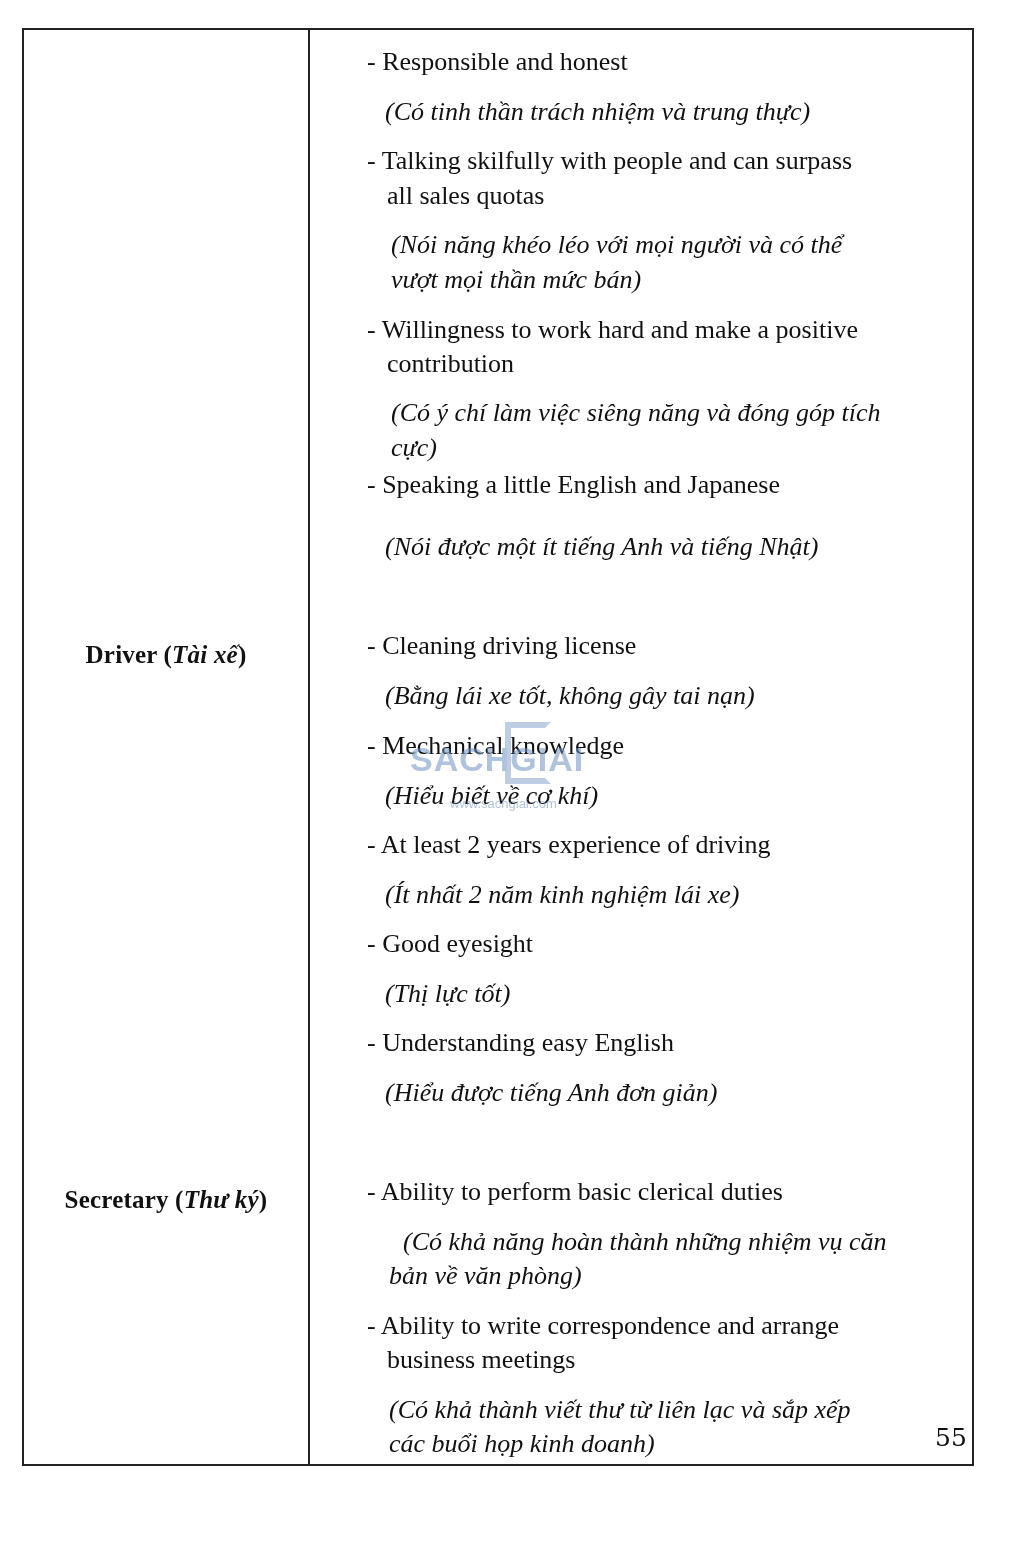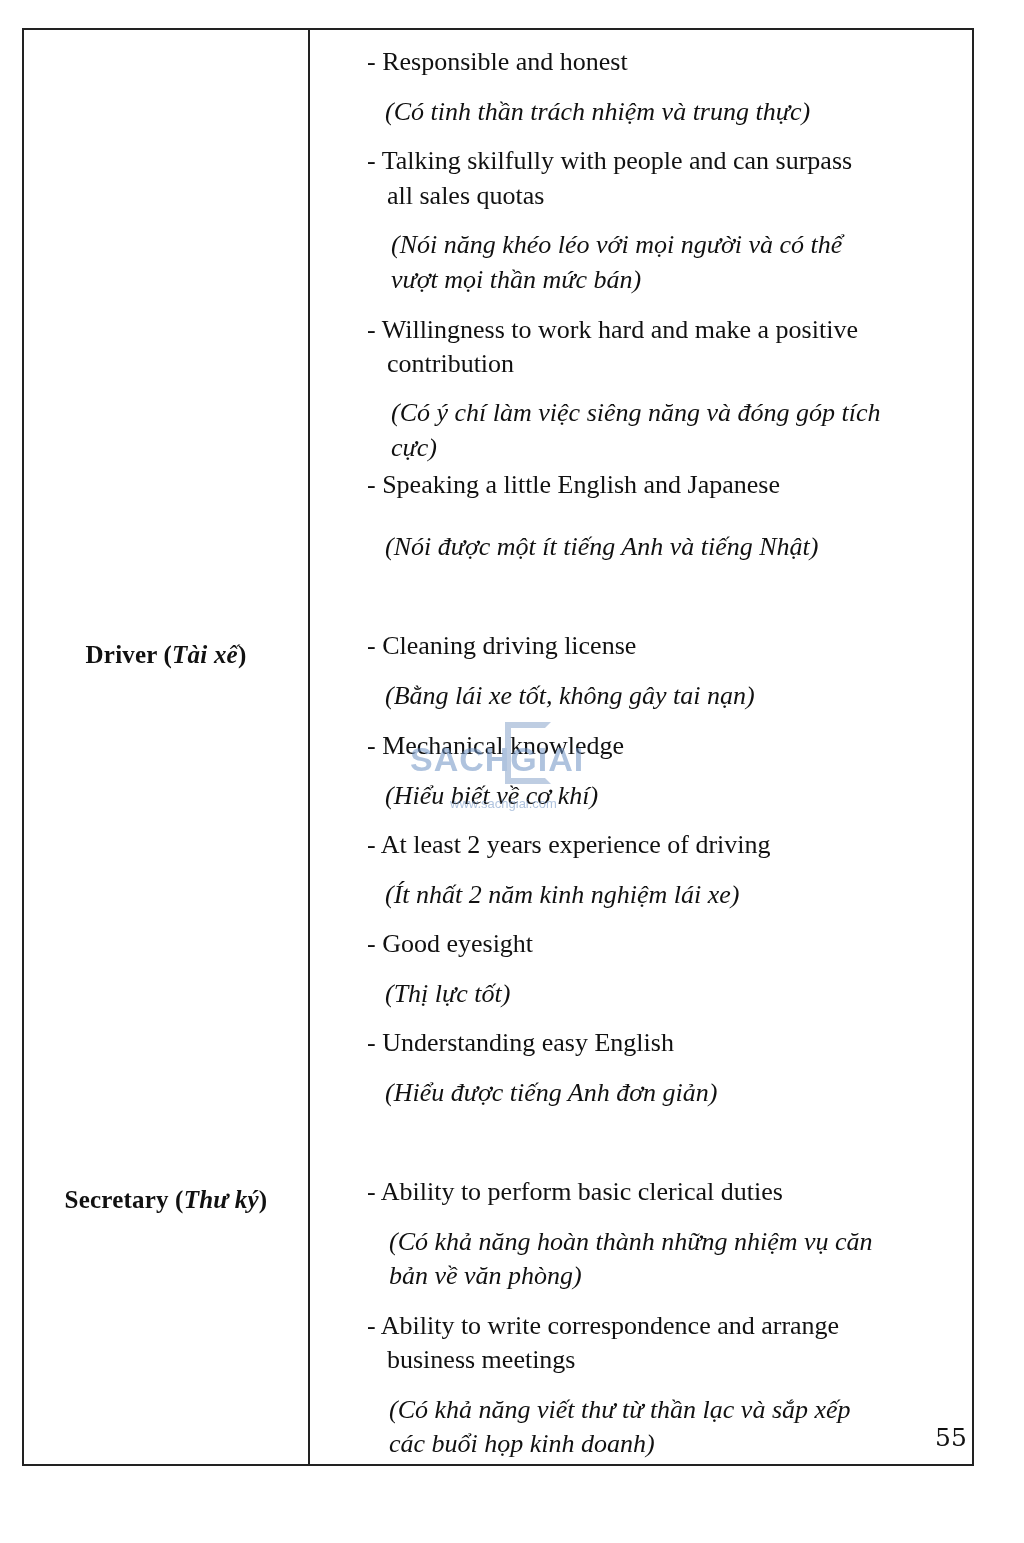--- a/index.html
+++ b/index.html
@@ -82,25 +82,25 @@
     <div class="line" style="top:699px;">- Mechanical knowledge</div>
     <div class="line vi" style="top:749px; left:18px;">(Hiểu biết về cơ khí)</div>
     <div class="line" style="top:798px;">- At least 2 years experience of driving</div>
     <div class="line vi" style="top:848px; left:18px;">(Ít nhất 2 năm kinh nghiệm lái xe)</div>
     <div class="line" style="top:897px;">- Good eyesight</div>
     <div class="line vi" style="top:947px; left:18px;">(Thị lực tốt)</div>
     <div class="line" style="top:996px;">- Understanding easy English</div>
     <div class="line vi" style="top:1046px; left:18px;">(Hiểu được tiếng Anh đơn giản)</div>
 
     <div class="line" style="top:1145px;">- Ability to perform basic clerical duties</div>
-    <div class="line vi" style="top:1195px; left:22px;">(Có khả năng hoàn thành những nhiệm vụ căn</div>
+    <div class="line vi" style="top:1195px; left:36px;">(Có khả năng hoàn thành những nhiệm vụ căn</div>
     <div class="line vi" style="top:1229px; left:22px;">bản về văn phòng)</div>
     <div class="line" style="top:1279px;">- Ability to write correspondence and arrange</div>
     <div class="line" style="top:1313px; left:20px;">business meetings</div>
-    <div class="line vi" style="top:1363px; left:22px;">(Có khả năng viết thư từ thần lạc và sắp xếp</div>
+    <div class="line vi" style="top:1363px; left:22px;">(Có khả thành viết thư từ liên lạc và sắp xếp</div>
     <div class="line vi" style="top:1397px; left:22px;">các buổi họp kinh doanh)</div>
   </div>
 </div>
 
 <div class="watermark">
   <div class="wm-box"></div>
   <div class="wm-text">SACHGIAI</div>
   <div class="wm-url">www.sachgiai.com</div>
 </div>
 

